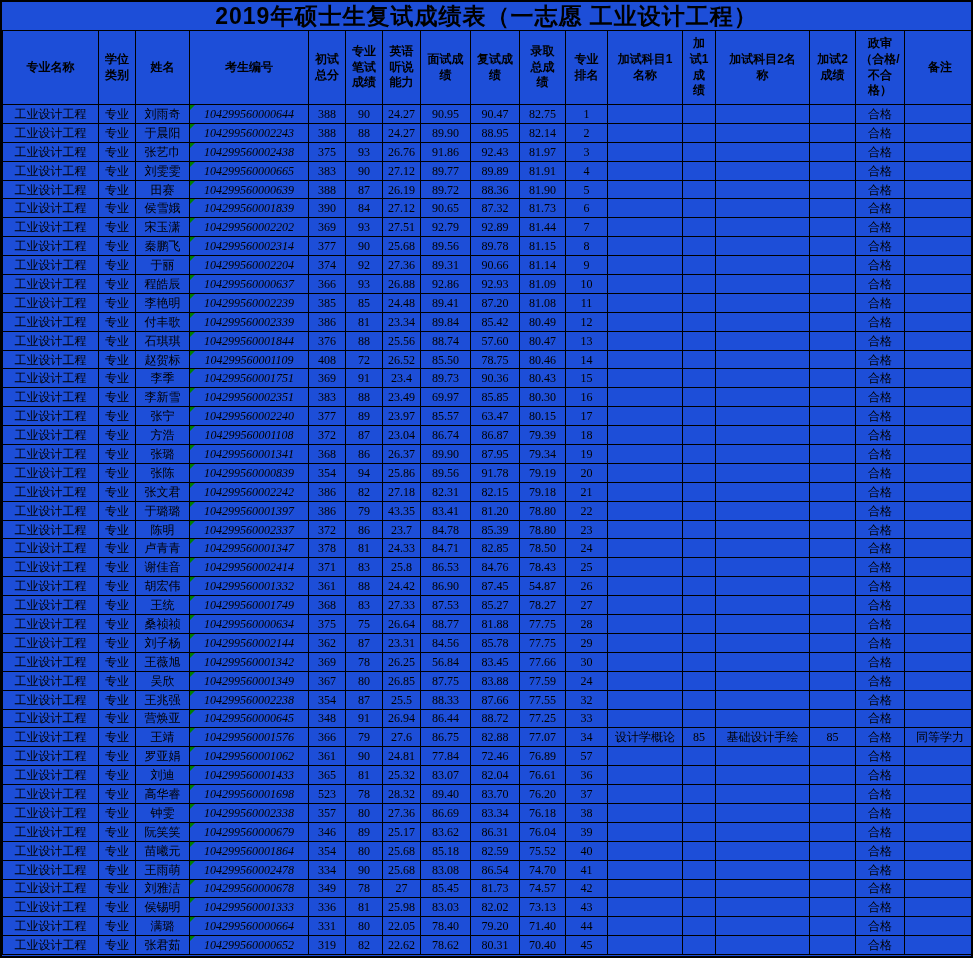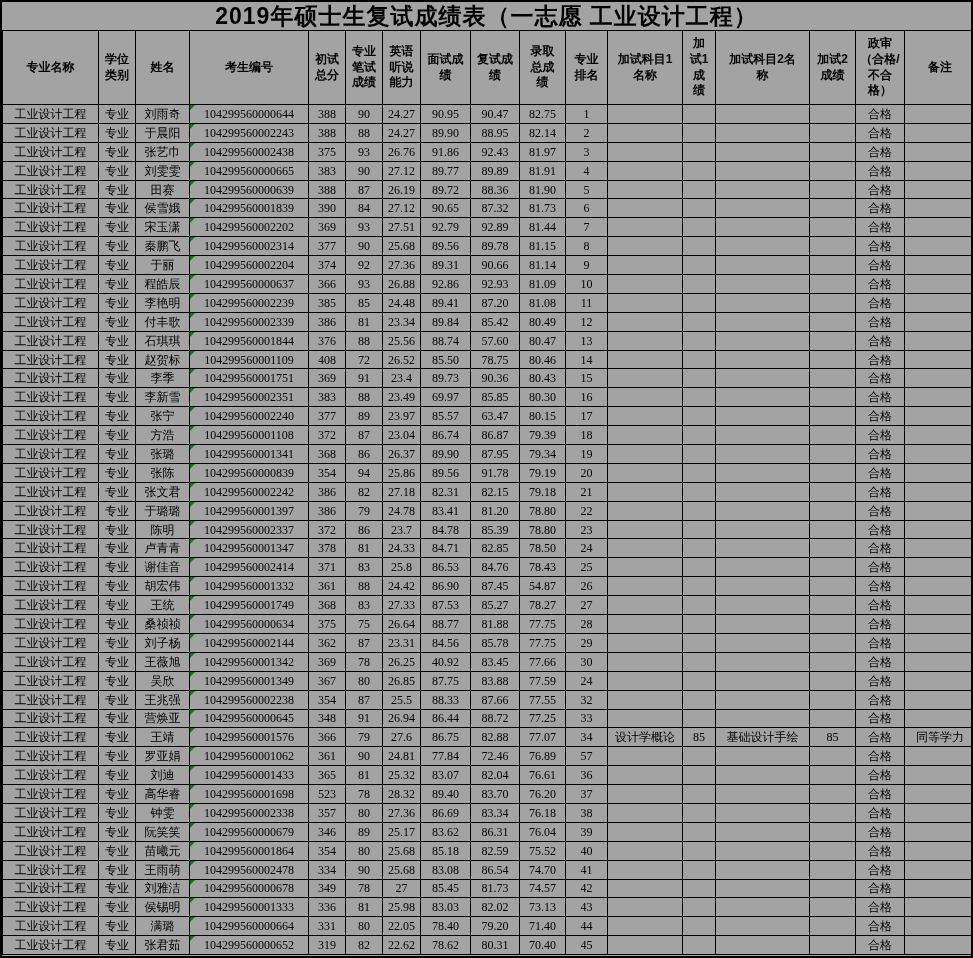--- a/index.html
+++ b/index.html
@@ -1,18 +1,18 @@
 <!DOCTYPE html>
 <html><head>
 <meta charset="utf-8">
 <style>
   html, body { margin: 0; padding: 0; background: #ffffff; }
   .sheet {
     width: 973px; height: 958px; box-sizing: border-box;
-    border: 2px solid #000; overflow: hidden; background: #a3a3a3;
+    border: 2px solid #000; overflow: hidden; background: #1d4ed8;
     font-family: "Liberation Serif", serif; color: #000;
   }
   .title-bar {
     height: 28px; display: flex; align-items: center; justify-content: center;
     font-family: "Liberation Sans", sans-serif;
     font-weight: bold; font-size: 23px; letter-spacing: 1px;
     white-space: nowrap; overflow: hidden;
   }
   table.scores {
     border-collapse: collapse; table-layout: fixed; width: 100%;
@@ -23,21 +23,21 @@
   }
   table.scores thead th {
     height: 73px; font-size: 12px; font-weight: bold;
     font-family: "Liberation Sans", sans-serif;
     white-space: pre-line; line-height: 1.3; word-break: break-all;
   }
   table.scores tbody td {
     height: 17.9px; font-size: 12px; line-height: 1;
     white-space: nowrap;
   }
-  td.id-cell { position: relative; font-size: 12.5px; }
+  td.id-cell { position: relative; font-size: 12.5px; font-style: italic; }
   .corner-mark {
     position: absolute; top: 0; left: 0; width: 0; height: 0;
     border-top: 5px solid #008000; border-right: 5px solid transparent;
   }
   
   col.c0{width:96px} col.c1{width:37px} col.c2{width:54px} col.c3{width:119px}
   col.c4{width:37px} col.c5{width:37px} col.c6{width:38px} col.c7{width:50px}
   col.c8{width:49px} col.c9{width:46px} col.c10{width:42px} col.c11{width:75px}
   col.c12{width:33px} col.c13{width:94px} col.c14{width:46px} col.c15{width:49px}
   col.c16{width:71px}
@@ -508,21 +508,21 @@
           <td>合格</td>
           <td></td>
         </tr>
         <tr>
           <td>工业设计工程</td>
           <td>专业</td>
           <td>于璐璐</td>
           <td class="id-cell"><span class="corner-mark"></span>104299560001397</td>
           <td>386</td>
           <td>79</td>
-          <td>24.78</td>
+          <td>43.35</td>
           <td>83.41</td>
           <td>81.20</td>
           <td>78.80</td>
           <td>22</td>
           <td></td>
           <td></td>
           <td></td>
           <td></td>
           <td>合格</td>
           <td></td>
@@ -661,21 +661,21 @@
           <td></td>
         </tr>
         <tr>
           <td>工业设计工程</td>
           <td>专业</td>
           <td>王薇旭</td>
           <td class="id-cell"><span class="corner-mark"></span>104299560001342</td>
           <td>369</td>
           <td>78</td>
           <td>26.25</td>
-          <td>40.92</td>
+          <td>56.84</td>
           <td>83.45</td>
           <td>77.66</td>
           <td>30</td>
           <td></td>
           <td></td>
           <td></td>
           <td></td>
           <td>合格</td>
           <td></td>
         </tr>

